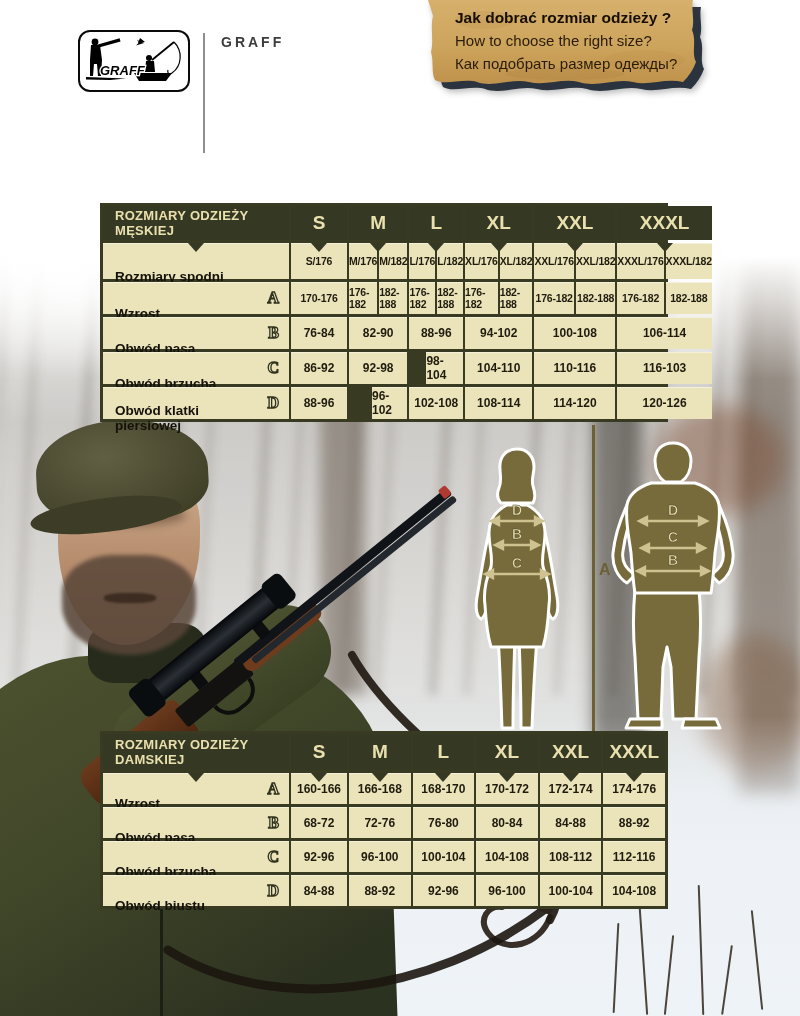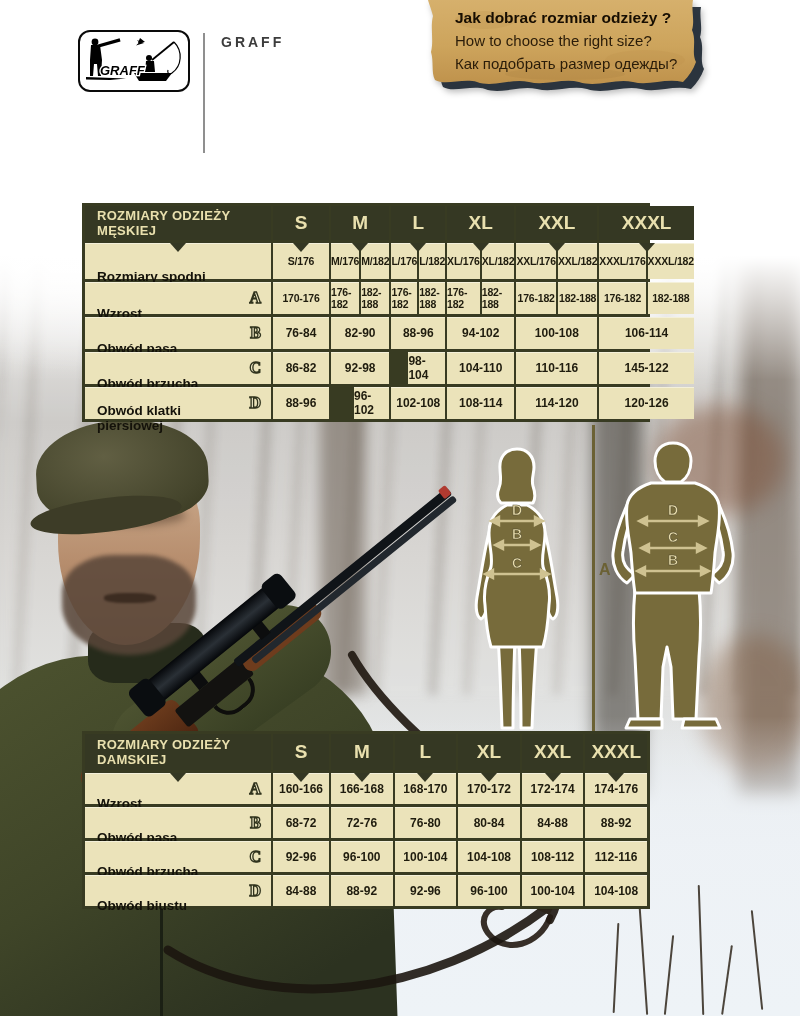--- a/index.html
+++ b/index.html
@@ -78,21 +78,21 @@
   .mount2{left:230px;top:-10px;width:12px;height:16px;background:#0c0d0e;}
 
   .slings,.silh{position:absolute;}
   .slings{left:0;top:0;}
   .silh{left:450px;top:168px;}
   .mist{inset:0;pointer-events:none;
         background:radial-gradient(420px 170px at 120px 0,rgba(255,255,255,.85),rgba(255,255,255,0) 70%),
                    linear-gradient(180deg,#ffffff 0%,rgba(255,255,255,.75) 30px,rgba(255,255,255,0) 125px);}
 
   
-  .size-table{position:absolute;left:82px;width:568px;display:grid;z-index:3;
+  .size-table{position:absolute;left:100px;width:568px;display:grid;z-index:3;
               column-gap:2px;row-gap:3px;border:3px solid #383b22;background:#383b22;box-sizing:border-box;}
   .mens{top:203px;grid-template-columns:186px 56px repeat(10,1fr);
         grid-template-rows:34px 36px 32px 32px 32px 32px;}
   .womens{top:731px;grid-template-columns:186px 56px repeat(5,1fr);
           grid-template-rows:36px 31px 31px 31px 31px;}
   .th,.td{display:flex;align-items:center;justify-content:center;}
   .th{position:relative;background:#353823;color:#e9e0ae;z-index:2;}
   .th:after{content:"";position:absolute;left:50%;bottom:-12px;margin-left:-8px;
             border:8px solid transparent;border-top:9px solid #353823;border-bottom:none;z-index:5;}
   .th-label{justify-content:flex-start;padding-left:12px;font-weight:bold;font-size:13px;letter-spacing:.3px;}
@@ -309,26 +309,26 @@
       <div class="td td-val">76-84</div>
       <div class="td td-val" style="grid-column: span 2;">82-90</div>
       <div class="td td-val" style="grid-column: span 2;">88-96</div>
       <div class="td td-val" style="grid-column: span 2;">94-102</div>
       <div class="td td-val" style="grid-column: span 2;">100-108</div>
       <div class="td td-val" style="grid-column: span 2;">106-114</div>
       <div class="td td-label">
         <div class="lab">Obwód brzucha</div>
         <div class="cl">C</div>
       </div>
-      <div class="td td-val">86-82</div>
+      <div class="td td-val">86-92</div>
       <div class="td td-val" style="grid-column: span 2;">92-98</div>
       <div class="td td-val" style="grid-column: span 2; margin-left: 17px;">98-104</div>
       <div class="td td-val" style="grid-column: span 2;">104-110</div>
       <div class="td td-val" style="grid-column: span 2;">110-116</div>
-      <div class="td td-val" style="grid-column: span 2;">145-122</div>
+      <div class="td td-val" style="grid-column: span 2;">116-103</div>
       <div class="td td-label">
         <div class="lab">Obwód klatki piersiowej</div>
         <div class="cl">D</div>
       </div>
       <div class="td td-val">88-96</div>
       <div class="td td-val" style="grid-column: span 2; margin-left: 23px;">96-102</div>
       <div class="td td-val" style="grid-column: span 2;">102-108</div>
       <div class="td td-val" style="grid-column: span 2;">108-114</div>
       <div class="td td-val" style="grid-column: span 2;">114-120</div>
       <div class="td td-val" style="grid-column: span 2;">120-126</div>

